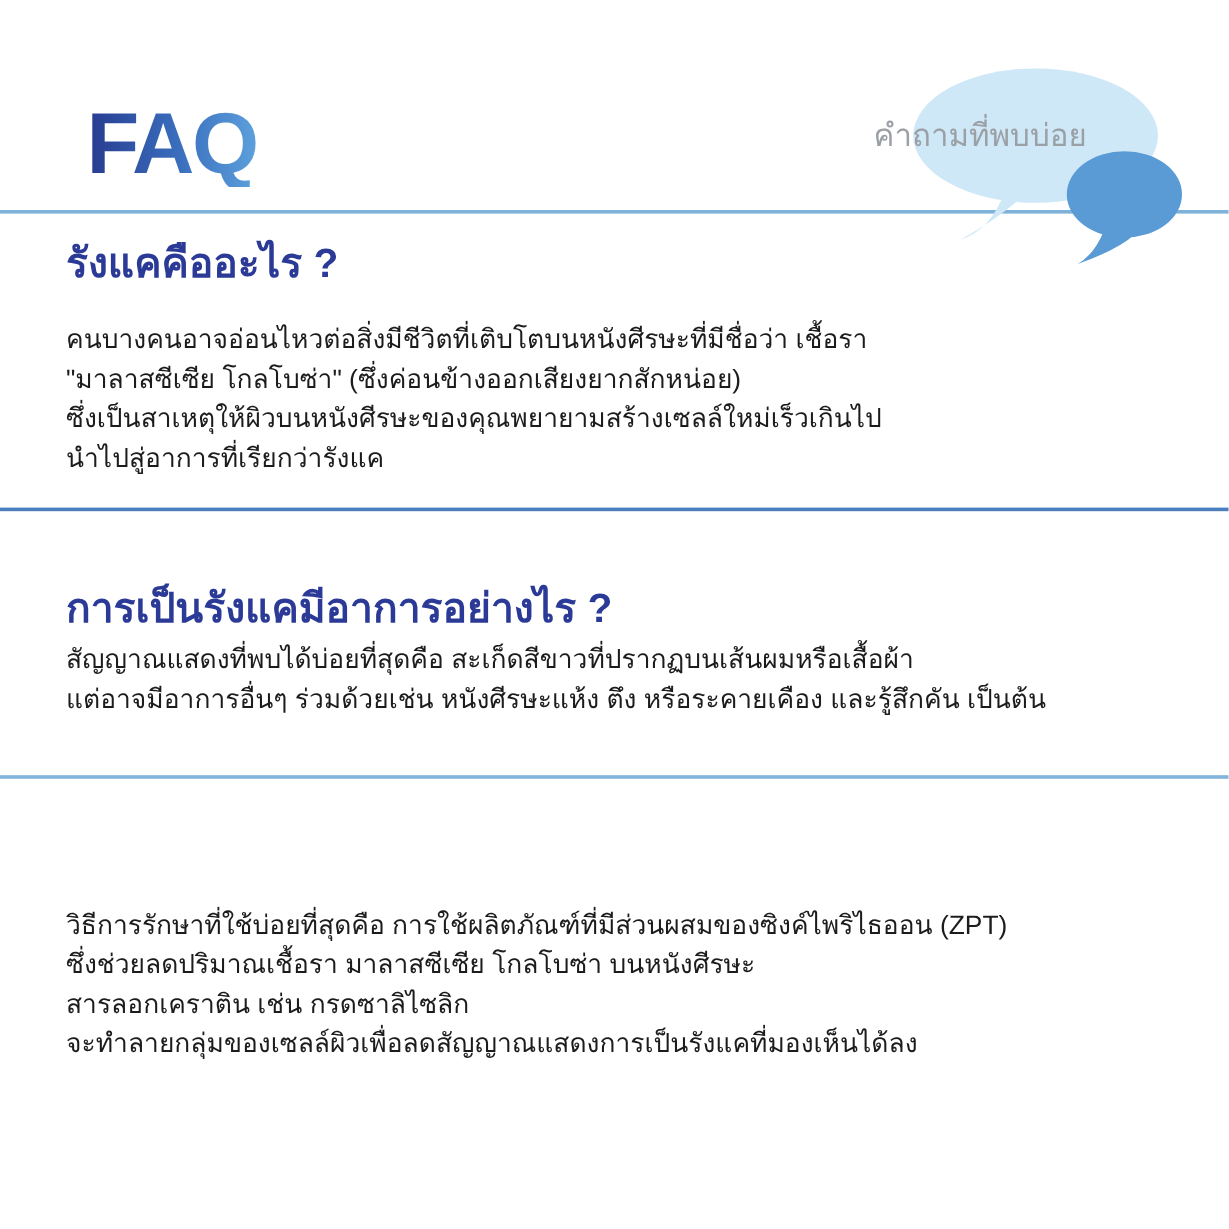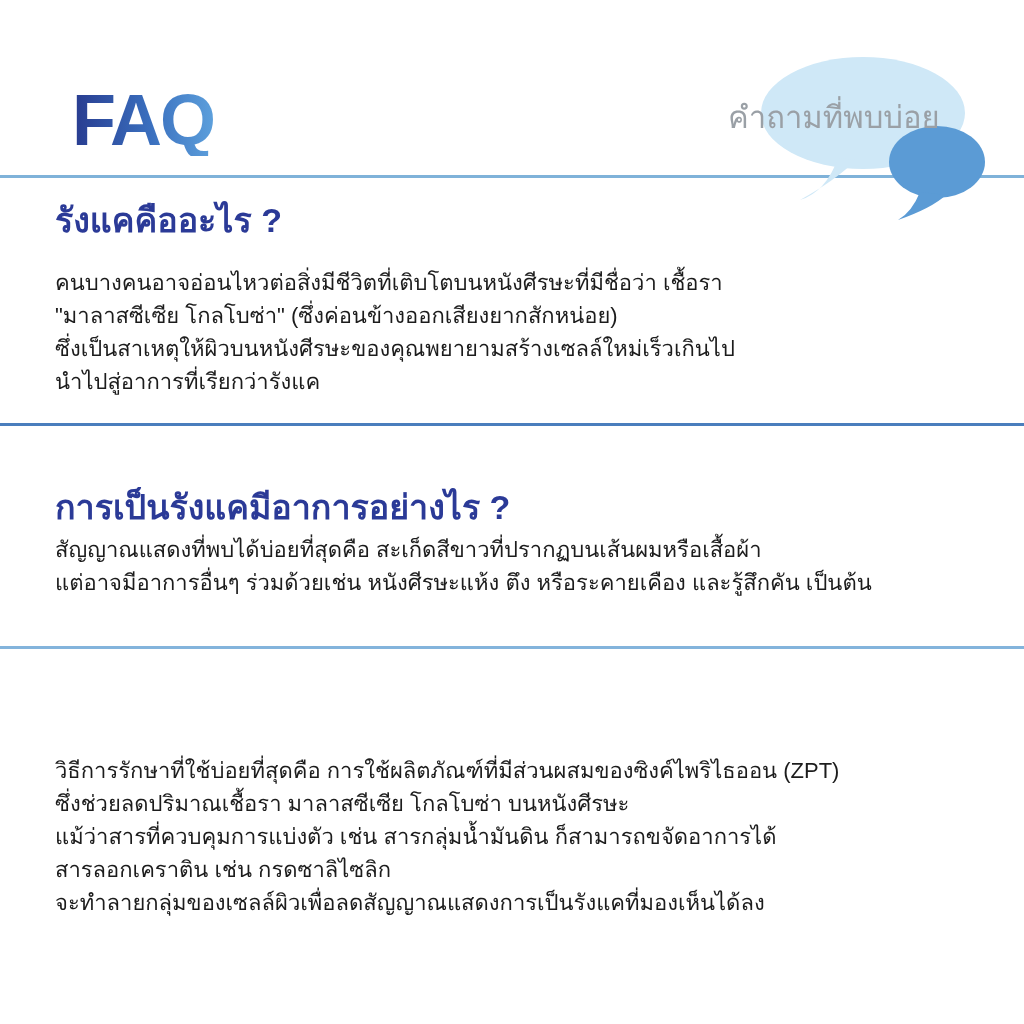--- a/index.html
+++ b/index.html
@@ -23,21 +23,21 @@
     position:absolute;left:0;width:1024px;height:3px;
   }
   .divider.d1{top:175px;background:#7fb2d9;}
   .divider.d2{top:423px;background:#4a7ebd;}
   .divider.d3{top:646px;background:#83b4dc;}
   .bubbles{
     position:absolute;left:700px;top:40px;width:324px;height:210px;
   }
   .bubble-caption{
     position:absolute;left:728px;top:92px;width:220px;
-    font-size:31px;color:#9aa0a6;font-weight:400;
+    font-size:26px;color:#9aa0a6;font-weight:400;
     white-space:nowrap;
   }
   
   .section-heading{
     position:absolute;left:55px;
     font-size:34px;font-weight:700;color:#2b3a97;line-height:1.2;
     white-space:nowrap;
   }
   .h1{top:200px;}
   .h2{top:465px;margin-top:22px;}
@@ -89,18 +89,17 @@
   <div class="body-text b2">
     <div>สัญญาณแสดงที่พบได้บ่อยที่สุดคือ สะเก็ดสีขาวที่ปรากฏบนเส้นผมหรือเสื้อผ้า</div>
     <div>แต่อาจมีอาการอื่นๆ ร่วมด้วยเช่น หนังศีรษะแห้ง ตึง หรือระคายเคือง และรู้สึกคัน เป็นต้น</div>
   </div>
 
   <div class="divider d3"></div>
 
   <div class="body-text b3">
     <div>วิธีการรักษาที่ใช้บ่อยที่สุดคือ การใช้ผลิตภัณฑ์ที่มีส่วนผสมของซิงค์ไพริไธออน (ZPT)</div>
     <div>ซึ่งช่วยลดปริมาณเชื้อรา มาลาสซีเซีย โกลโบซ่า บนหนังศีรษะ</div>
-    <div>แม้ว่าสารที่ควบคุมการแบ่งตัว เช่น สารกลุ่มน้ำมันดิน ก็สามารถขจัดอาการได้</div>
     <div>สารลอกเคราติน เช่น กรดซาลิไซลิก</div>
     <div>จะทำลายกลุ่มของเซลล์ผิวเพื่อลดสัญญาณแสดงการเป็นรังแคที่มองเห็นได้ลง</div>
   </div>
 
 </div>
 
 </body></html>

